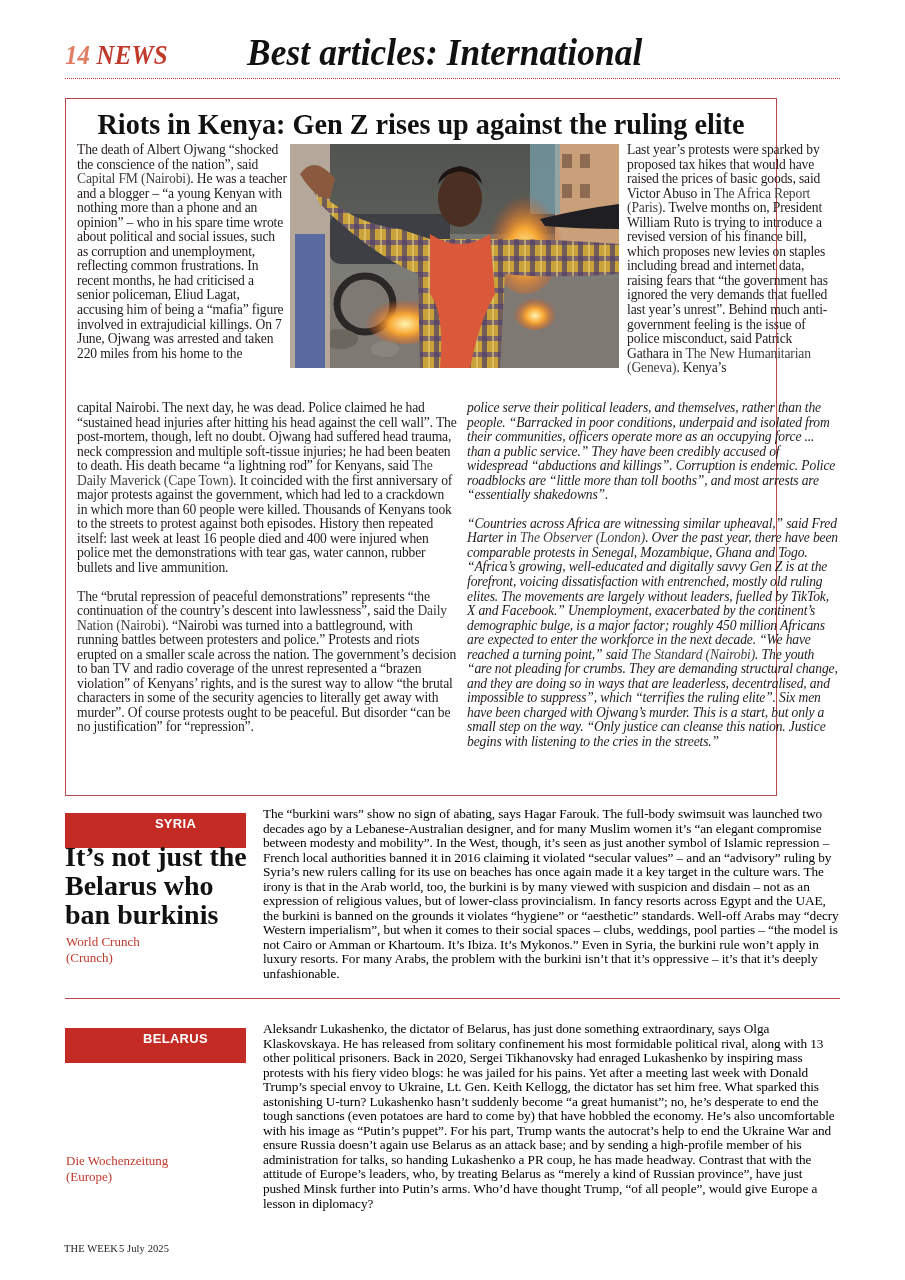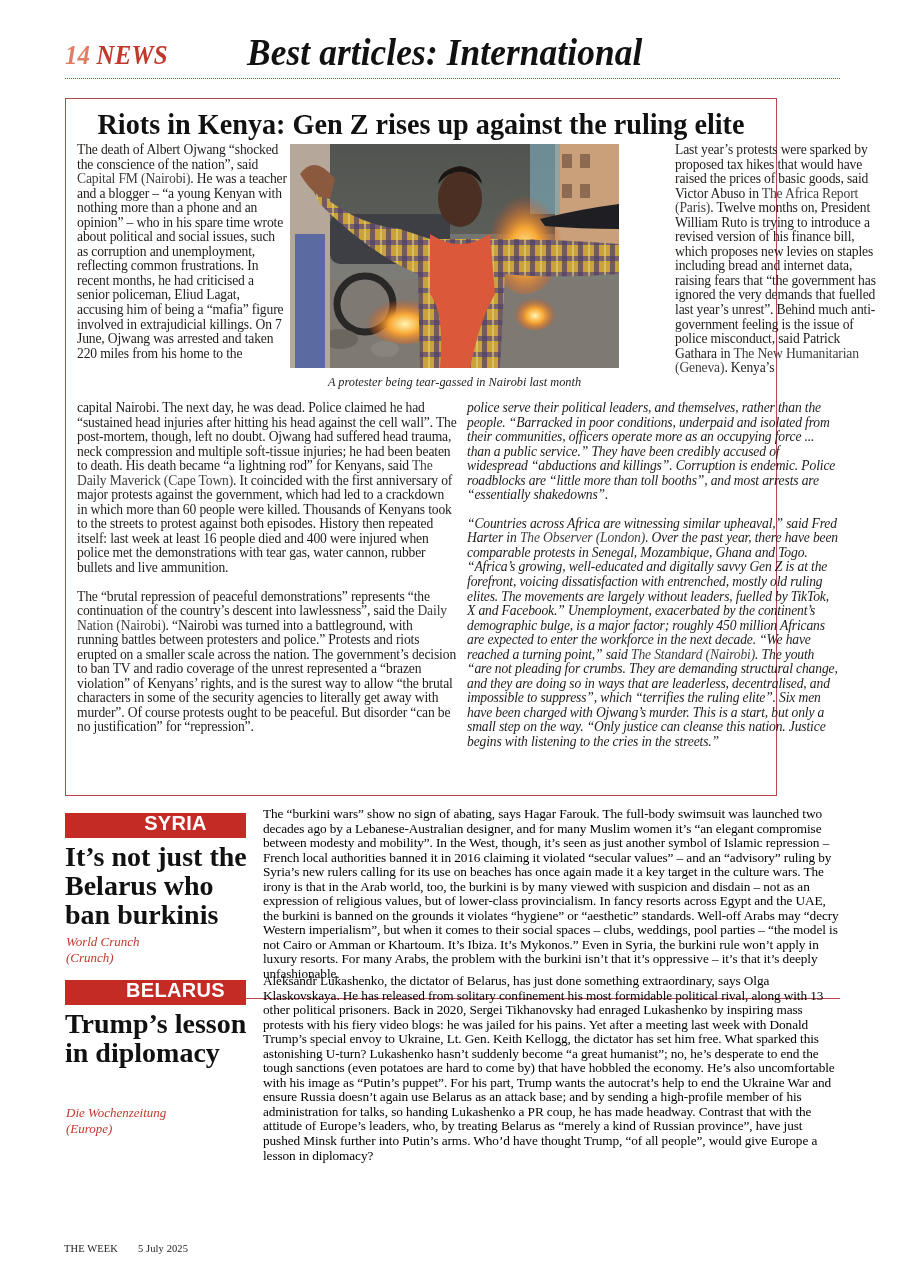--- a/index.html
+++ b/index.html
@@ -14,38 +14,38 @@
 
     .main-box { position: absolute; left: 65px; top: 98px; width: 712px; height: 698px; border: 1.5px solid #b9464a; }
     .main-headline { position: absolute; left: 0; top: 8px; width: 100%; text-align: center; font-size: 30px; font-weight: bold; color: #111; transform: scaleX(0.94); white-space: nowrap; }
 
     .body-text { font-size: 13.6px; line-height: 14.55px; color: #201b19; letter-spacing: -0.15px; }
     .src { color: #404040; }
 
     .col-left-top { position: absolute; left: 11px; top: 44px; width: 210px; }
     .photo { position: absolute; left: 224px; top: 45px; width: 329px; height: 224px; overflow: hidden; background: #6b6a66; }
     .caption { position: absolute; left: 224px; top: 276px; width: 329px; text-align: center; font-style: italic; font-size: 12.3px; color: #222; }
-    .col-right-top { position: absolute; left: 561px; top: 44px; width: 210px; margin-left: 48px; }
+    .col-right-top { position: absolute; left: 561px; top: 44px; width: 210px; }
     .col-left-bottom { position: absolute; left: 11px; top: 302px; width: 380px; }
     .col-right-bottom { position: absolute; left: 401px; top: 302px; width: 372px; font-style: italic; }
     .para-gap { height: 14px; }
 
     .brief { position: absolute; left: 65px; width: 775px; }
     .brief-syria { top: 813px; height: 185px; }
-    .brief-belarus { top: 980px; height: 200px; }
+    .brief-belarus { top: 1028px; height: 200px; }
     .brief-divider { position: absolute; left: 65px; top: 998px; width: 775px; height: 0; border-top: 1.5px solid #b9464a; }
-    .country-tag { position: absolute; left: 0; top: 0; width: 181px; height: 25px; background: #c42b25; color: #fff; font-family: "Liberation Sans", "DejaVu Sans", sans-serif; font-weight: bold; font-size: 20px; line-height: 21px; text-align: center; letter-spacing: 0.3px; padding-left: 40px; }
+    .country-tag { position: absolute; left: 0; top: 0; width: 181px; height: 35px; background: #c42b25; color: #fff; font-family: "Liberation Sans", "DejaVu Sans", sans-serif; font-weight: bold; font-size: 13px; line-height: 21px; text-align: center; letter-spacing: 0.3px; padding-left: 40px; }
     .brief-headline { position: absolute; left: 0; top: 29px; width: 185px; font-size: 28px; line-height: 29px; color: #111; }
-    .brief-source { position: absolute; left: 1px; font-style: italic; font-size: 13px; line-height: 16px; color: #c0392b; }
+    .brief-source { position: absolute; left: 1px; font-size: 13px; line-height: 16px; color: #c0392b; }
     .brief-syria .brief-source { top: 121px; }
     .brief-belarus .brief-source { top: 125px; }
     .brief-body { position: absolute; left: 198px; top: -6px; width: 578px; font-size: 13.3px; line-height: 14.55px; color: #000000; letter-spacing: -0.1px; }
 
     .footer { position: absolute; left: 64px; top: 1243px; font-size: 10.5px; color: #222; letter-spacing: 0.1px; }
-    .footer .issue-date { margin-left: 20px; }
+    .footer .issue-date { margin-left: 1px; }
   </style>
 </head>
 <body>
 
 <div class="masthead">
   <div class="section-label"><span class="pnum">14</span> <span>NEWS</span></div>
   <div class="page-title">Best articles: International</div>
 </div>
 <div class="dotted-rule"></div>
 
@@ -95,21 +95,20 @@
       <rect x="0" y="0" width="40" height="224" fill="#b5a89a"></rect>
       <rect x="5" y="90" width="30" height="134" fill="#5b6aa0"></rect>
       <path d="M 20 40 Q 60 80 110 85 L 140 95 L 200 95 Q 260 95 329 100 L 329 130 Q 260 135 215 130 L 210 224 L 130 224 L 128 130 Q 80 110 30 60 Z" fill="url(#plaid)"></path>
       <path d="M 140 90 Q 170 110 200 90 L 205 150 Q 190 175 180 224 L 150 224 Q 155 170 140 150 Z" fill="#d9593a"></path>
       <ellipse cx="170" cy="55" rx="22" ry="28" fill="#4a2f22"></ellipse>
       <path d="M 148 40 Q 170 15 192 40 Q 190 25 170 22 Q 150 25 148 40" fill="#1d1512"></path>
       <path d="M 10 30 Q 25 10 45 35 L 40 55 Q 25 55 10 30" fill="#8b5a3e"></path>
       <path d="M 250 75 Q 290 65 329 60 L 329 85 Q 290 85 255 82 Z" fill="#1f1e22"></path>
     </svg>
   </div>
-  <div class="caption">A protester being tear-gassed in Nairobi last month</div>
 
   <div class="col-right-top body-text">
     <span>Last year’s protests were sparked by proposed tax hikes that would have raised the prices of basic goods, said Victor Abuso in </span><span class="src">The Africa Report (Paris)</span><span>. Twelve months on, President William Ruto is trying to introduce a revised version of his finance bill, which proposes new levies on staples including bread and internet data, raising fears that “the government has ignored the very demands that fuelled last year’s unrest”. Behind much anti-government feeling is the issue of police misconduct, said Patrick Gathara in </span><span class="src">The New Humanitarian (Geneva)</span><span>. Kenya’s</span>
   </div>
 
   <div class="col-left-bottom body-text">
     <p><span>capital Nairobi. The next day, he was dead. Police claimed he had “sustained head injuries after hitting his head against the cell wall”. The post-mortem, though, left no doubt. Ojwang had suffered head trauma, neck compression and multiple soft-tissue injuries; he had been beaten to death. His death became “a lightning rod” for Kenyans, said </span><span class="src">The Daily Maverick (Cape Town)</span><span>. It coincided with the first anniversary of major protests against the government, which had led to a crackdown in which more than 60 people were killed. Thousands of Kenyans took to the streets to protest against both episodes. History then repeated itself: last week at least 16 people died and 400 were injured when police met the demonstrations with tear gas, water cannon, rubber bullets and live ammunition.</span></p>
     <div class="para-gap"></div>
     <p><span>The “brutal repression of peaceful demonstrations” represents “the continuation of the country’s descent into lawlessness”, said the </span><span class="src">Daily Nation (Nairobi)</span><span>. “Nairobi was turned into a battleground, with running battles between protesters and police.” Protests and riots erupted on a smaller scale across the nation. The government’s decision to ban TV and radio coverage of the unrest represented a “brazen violation” of Kenyans’ rights, and is the surest way to allow “the brutal characters in some of the security agencies to literally get away with murder”. Of course protests ought to be peaceful. But disorder “can be no justification” for “repression”.</span></p>
   </div>
@@ -128,21 +127,20 @@
     <div>World Crunch</div>
     <div>(Crunch)</div>
   </div>
   <p class="brief-body">The “burkini wars” show no sign of abating, says Hagar Farouk. The full-body swimsuit was launched two decades ago by a Lebanese-Australian designer, and for many Muslim women it’s “an elegant compromise between modesty and mobility”. In the West, though, it’s seen as just another symbol of Islamic repression – French local authorities banned it in 2016 claiming it violated “secular values” – and an “advisory” ruling by Syria’s new rulers calling for its use on beaches has once again made it a key target in the culture wars. The irony is that in the Arab world, too, the burkini is by many viewed with suspicion and disdain – not as an expression of religious values, but of lower-class provincialism. In fancy resorts across Egypt and the UAE, the burkini is banned on the grounds it violates “hygiene” or “aesthetic” standards. Well-off Arabs may “decry Western imperialism”, but when it comes to their social spaces – clubs, weddings, pool parties – “the model is not Cairo or Amman or Khartoum. It’s Ibiza. It’s Mykonos.” Even in Syria, the burkini rule won’t apply in luxury resorts. For many Arabs, the problem with the burkini isn’t that it’s oppressive – it’s that it’s deeply unfashionable.</p>
 </div>
 
 <div class="brief-divider"></div>
 
 <div class="brief brief-belarus">
   <div class="country-tag">BELARUS</div>
-  <h2 class="brief-headline">Trump’s lesson in diplomacy</h2>
   <div class="brief-source">
     <div>Die Wochenzeitung</div>
     <div>(Europe)</div>
   </div>
   <p class="brief-body">Aleksandr Lukashenko, the dictator of Belarus, has just done something extraordinary, says Olga Klaskovskaya. He has released from solitary confinement his most formidable political rival, along with 13 other political prisoners. Back in 2020, Sergei Tikhanovsky had enraged Lukashenko by inspiring mass protests with his fiery video blogs: he was jailed for his pains. Yet after a meeting last week with Donald Trump’s special envoy to Ukraine, Lt. Gen. Keith Kellogg, the dictator has set him free. What sparked this astonishing U-turn? Lukashenko hasn’t suddenly become “a great humanist”; no, he’s desperate to end the tough sanctions (even potatoes are hard to come by) that have hobbled the economy. He’s also uncomfortable with his image as “Putin’s puppet”. For his part, Trump wants the autocrat’s help to end the Ukraine War and ensure Russia doesn’t again use Belarus as an attack base; and by sending a high-profile member of his administration for talks, so handing Lukashenko a PR coup, he has made headway. Contrast that with the attitude of Europe’s leaders, who, by treating Belarus as “merely a kind of Russian province”, have just pushed Minsk further into Putin’s arms. Who’d have thought Trump, “of all people”, would give Europe a lesson in diplomacy?</p>
 </div>
 
 <div class="footer">
   <span>THE WEEK</span><span class="issue-date">5 July 2025</span>
 </div>

